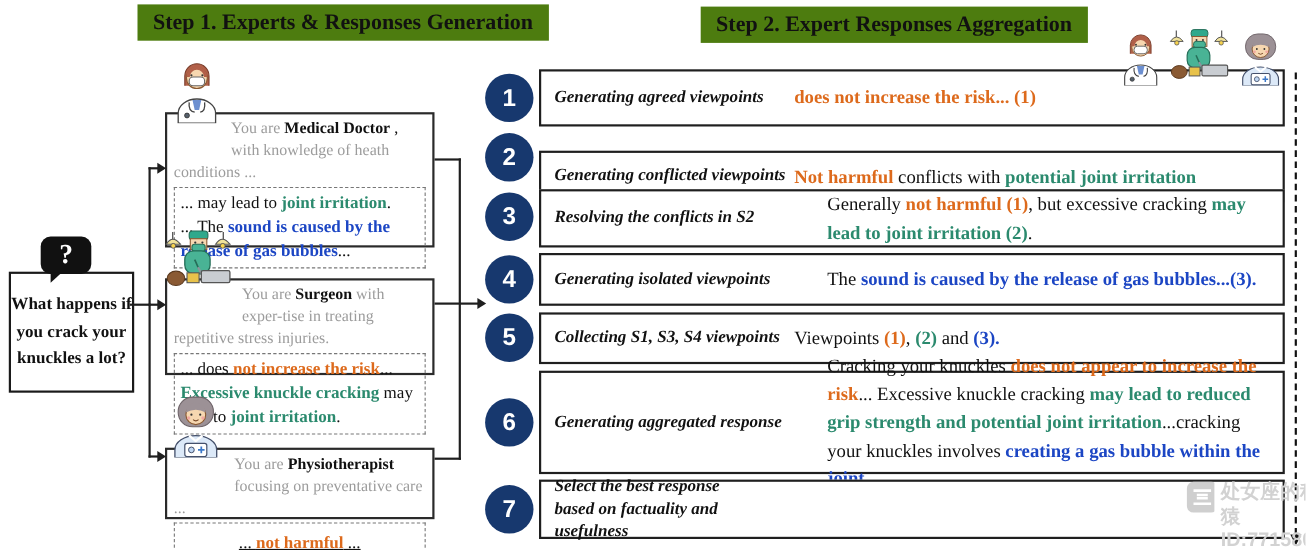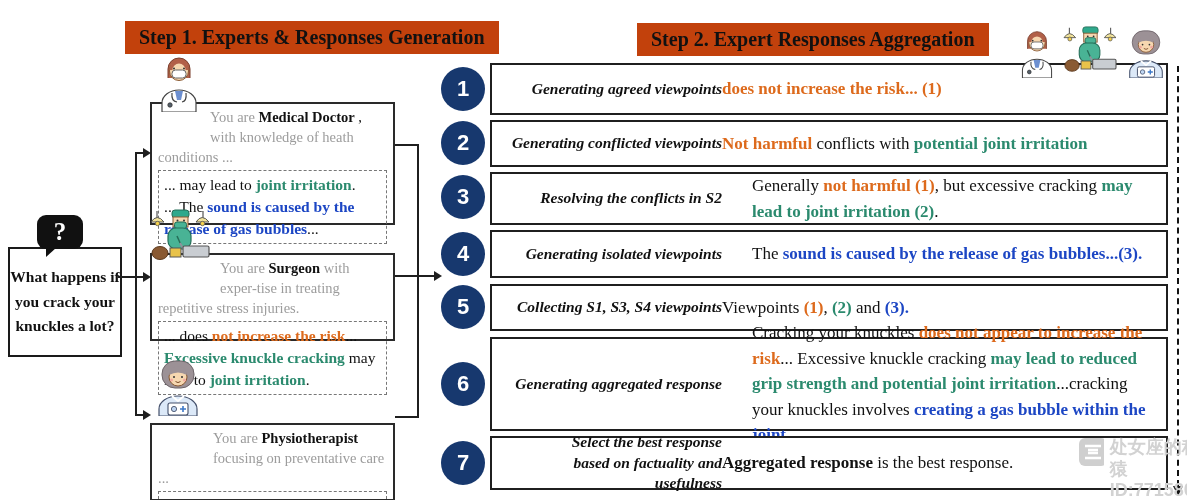--- a/index.html
+++ b/index.html
@@ -1,21 +1,21 @@
 <!DOCTYPE html>
 <html><head>
 <meta charset="utf-8">
 <style>
   html,body{margin:0;padding:0;background:#fff;}
   #canvas{position:relative;width:1187px;height:500px;background:#fff;overflow:hidden;
           font-family:"Liberation Serif", serif;color:#111;}
 
   
-  .banner{position:absolute;background:#c2410c;font-weight:bold;font-size:20px;
-          padding:5px 14px;color:#111;white-space:nowrap;margin-top:17px;}
+  .banner{position:absolute;background:#4d7c0f;font-weight:bold;font-size:20px;
+          padding:5px 14px;color:#111;white-space:nowrap;}
 
   
   .qbox{position:absolute;left:8px;top:247px;width:110px;height:106px;border:2px solid #1a1a1a;
         display:flex;align-items:center;justify-content:center;text-align:center;
         font-weight:bold;font-size:15.5px;line-height:1.6;background:#fff;}
   .qicon{position:absolute;left:37px;top:215px;width:46px;height:34px;background:#111;
          border-radius:9px;display:flex;align-items:center;justify-content:center;
          color:#fff;font-weight:bold;font-size:25px;z-index:3;}
   .qicon:after{content:"";position:absolute;left:9px;bottom:-8px;width:0;height:0;
          border-top:9px solid #111;border-right:10px solid transparent;}
@@ -35,21 +35,21 @@
   .seg-name{color:#111;font-weight:bold;}
   .seg-bold{color:#111;font-weight:bold;}
   .seg-orange{color:#DD6A1C;font-weight:bold;}
   .seg-green{color:#2B8A6E;font-weight:bold;}
   .seg-blue{color:#1C46C4;font-weight:bold;}
 
   
   .srow{position:absolute;left:490px;width:678px;border:2px solid #1f1f1f;background:#fff;
         display:flex;align-items:center;padding:2px 8px 2px 12px;box-sizing:border-box;}
   .slabel{flex:0 0 218px;font-weight:bold;font-style:italic;font-size:15.5px;
-          line-height:1.35;white-space:pre-line;text-align:right;}
+          line-height:1.35;white-space:pre-line;}
   .sval{flex:1;font-size:17px;line-height:1.5;}
   .val-b{padding-left:30px;}
   .circle{position:absolute;left:441px;width:44px;height:44px;border-radius:50%;
           background:#17386E;color:#fff;display:flex;align-items:center;justify-content:center;
           font-family:"Liberation Sans",sans-serif;font-weight:bold;font-size:22px;z-index:2;}
 
   
   .hline,.vline{position:absolute;background:#1f1f1f;}
   .hline{height:2px;}
   .vline{width:2px;}
@@ -143,21 +143,21 @@
     </svg>
   <div class="ebox" style="top:233px;height:88px;">
     <div class="ehead"><span class="spacer" style="width:62px"></span><span><span class="seg-gray">You are </span><span class="seg-name">Surgeon</span><span class="seg-gray"> with exper-tise in treating repetitive stress injuries.</span></span></div>
     <div class="resp"><span class="seg-plain">... does </span><span class="seg-orange">not increase the risk</span><span class="seg-plain">...
 </span><span class="seg-green">Excessive knuckle cracking</span><span class="seg-plain"> may lead to </span><span class="seg-green">joint irritation</span><span class="seg-plain">.</span></div>
   </div>
 
   <svg class="icon" style="left:155px;top:360px" width="46" height="56">
       <use href="#sym-physio"></use>
     </svg>
-  <div class="ebox" style="top:403px;height:78px;">
+  <div class="ebox" style="top:387px;height:65px;">
     <div class="ehead"><span class="spacer" style="width:55px"></span><span><span class="seg-gray">You are </span><span class="seg-name">Physiotherapist</span><span class="seg-gray"> focusing on preventative care ...</span></span></div>
     <div class="resp center"><span class="seg-plain">... </span><span class="seg-orange">not harmful</span><span class="seg-plain"> ...</span></div>
   </div>
 
   <div class="hline" style="left:118px;top:276px;width:19px"></div>
   <div class="vline" style="left:135px;top:152px;height:264px"></div>
   <div class="hline" style="left:135px;top:152px;width:9px"></div>
   <div class="ah-r" style="left:143px;top:148px"></div>
   <div class="hline" style="left:135px;top:276px;width:9px"></div>
   <div class="ah-r" style="left:143px;top:272px"></div>
@@ -170,21 +170,21 @@
   <div class="hline" style="left:395px;top:275px;width:40px"></div>
   <div class="ah-r" style="left:434px;top:271px"></div>
 
   <div class="circle" style="top:67px">1</div>
   <div class="srow" style="top:63px;height:52px">
     <div class="slabel">Generating agreed viewpoints</div>
     <div class="sval"><span class="seg-orange">does not increase the risk... (1)</span></div>
   </div>
 
   <div class="circle" style="top:121px">2</div>
-  <div class="srow" style="top:120px;height:47px">
+  <div class="srow" style="top:137px;height:47px">
     <div class="slabel">Generating conflicted viewpoints</div>
     <div class="sval"><span class="seg-orange">Not harmful</span><span class="seg-plain"> conflicts with </span><span class="seg-green">potential joint irritation</span></div>
   </div>
 
   <div class="circle" style="top:175px">3</div>
   <div class="srow" style="top:172px;height:53px">
     <div class="slabel">Resolving the conflicts in S2</div>
     <div class="sval val-b"><span class="seg-plain">Generally </span><span class="seg-orange">not harmful (1)</span><span class="seg-plain">, but excessive cracking </span><span class="seg-green">may lead to joint irritation (2)</span><span class="seg-plain">.</span></div>
   </div>
 
@@ -203,21 +203,20 @@
   <div class="circle" style="top:362px">6</div>
   <div class="srow" style="top:337px;height:94px">
     <div class="slabel">Generating aggregated response</div>
     <div class="sval val-b"><span class="seg-plain">Cracking your knuckles </span><span class="seg-orange">does not appear to increase the risk</span><span class="seg-plain">... Excessive knuckle cracking </span><span class="seg-green">may lead to reduced grip strength and potential joint irritation</span><span class="seg-plain">...cracking your knuckles involves </span><span class="seg-blue">creating a gas bubble within the joint...</span></div>
   </div>
 
   <div class="circle" style="top:441px">7</div>
   <div class="srow" style="top:436px;height:54px">
     <div class="slabel">Select the best response
 based on factuality and usefulness</div>
-    <div class="sval"><span class="seg-bold">Aggregated response</span><span class="seg-plain"> is the best response.</span></div>
   </div>
 
   <svg class="icon" style="left:1018px;top:30px" width="38" height="48">
       <use href="#sym-doctor"></use>
     </svg>
   <svg class="icon" style="left:1062px;top:26px" width="56" height="52">
       <use href="#sym-surgeon"></use>
     </svg>
   <svg class="icon" style="left:1126px;top:30px" width="40" height="48">
       <use href="#sym-physio"></use>

